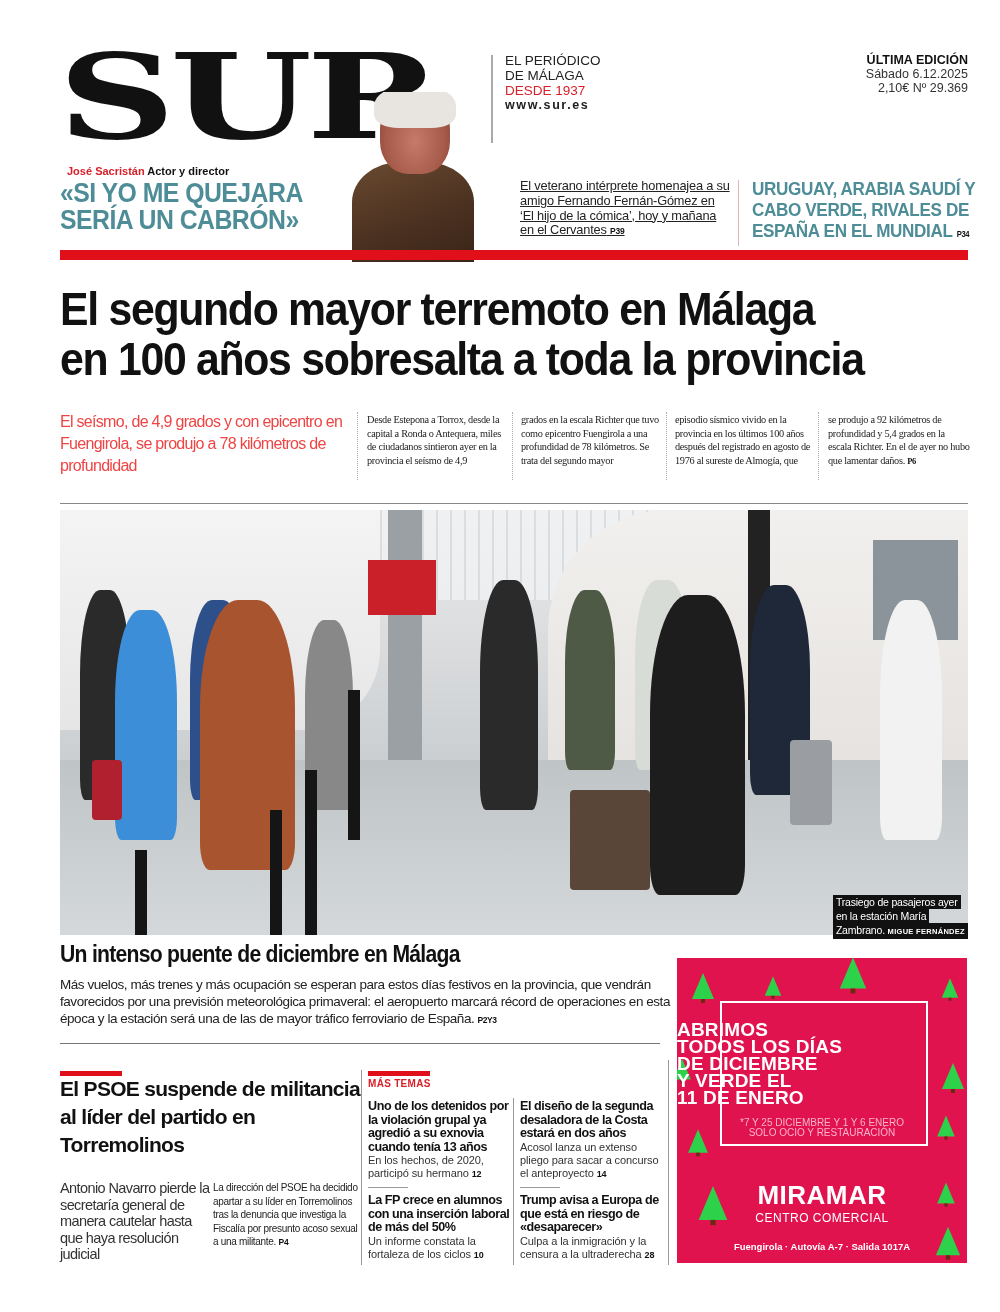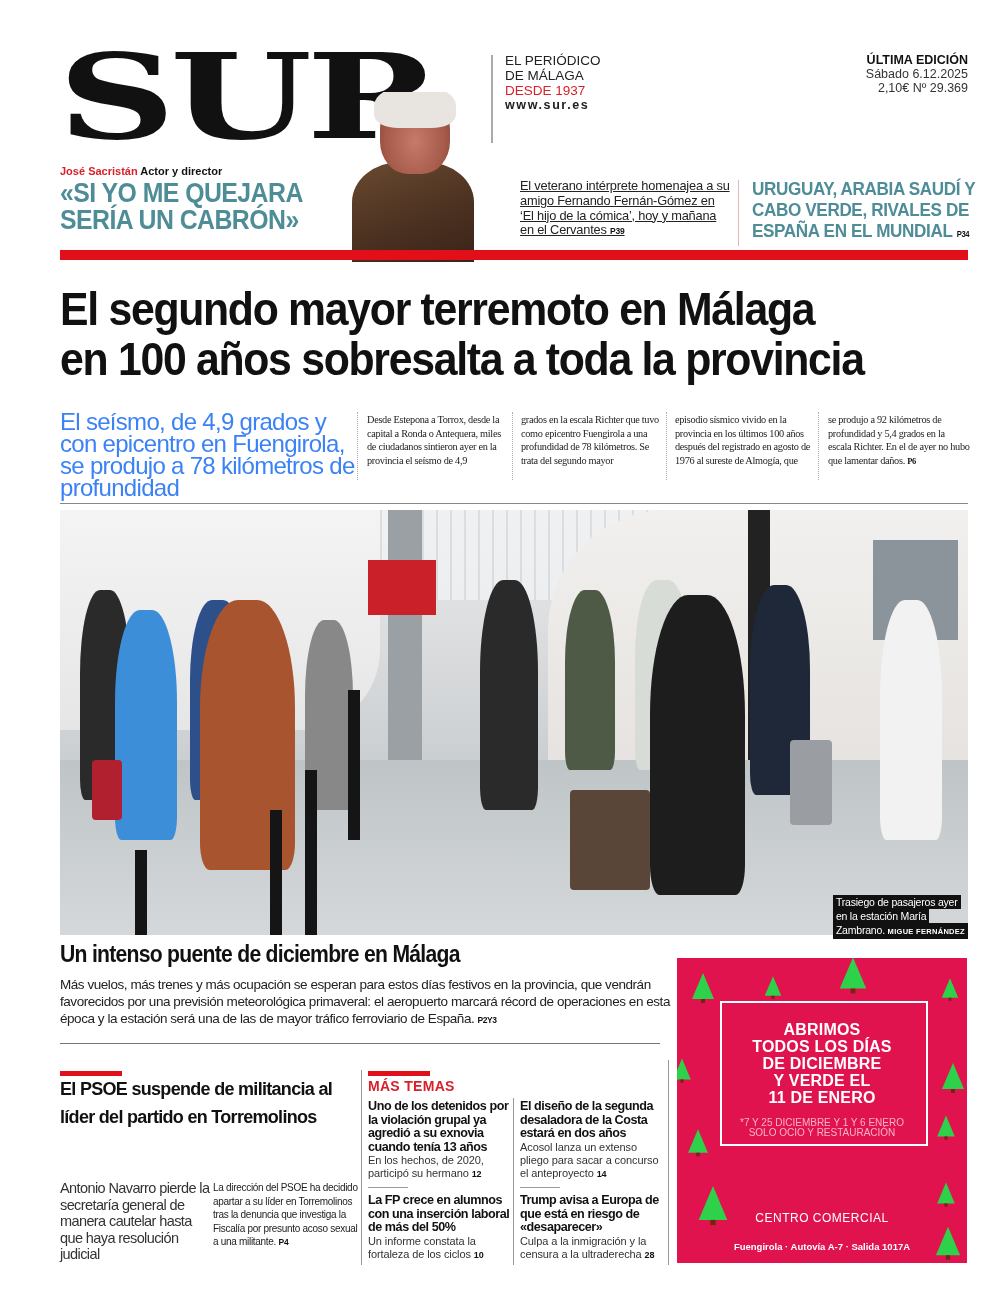--- a/index.html
+++ b/index.html
@@ -15,34 +15,34 @@
   .edition { right: 32px; top: 53px; text-align: right; font-size: 12.5px; line-height: 14px; color: #333; }
   .edition .ed-label { font-weight: 700; color: #111; }
 
   
   .portrait { left: 352px; top: 92px; width: 122px; height: 170px; overflow: hidden; }
   .portrait .face { position: absolute; left: 28px; top: 0; width: 70px; height: 82px; border-radius: 45% 45% 40% 40%; background: radial-gradient(ellipse at 50% 60%, #c77a6a 0%, #a55a4a 60%, #7a3d30 100%); }
   .portrait .hair { position: absolute; left: 22px; top: -8px; width: 82px; height: 44px; border-radius: 50% 50% 30% 30%; background: #e8e4e0; }
   .portrait .coat { position: absolute; left: 0; top: 70px; width: 122px; height: 100px; border-radius: 40% 40% 0 0; background: linear-gradient(160deg, #6a4a30 0%, #4a3020 60%, #3a2418 100%); }
 
   .kicker { left: 60px; top: 165px; font-size: 11px; font-weight: 700; color: #111; }
-  .kicker .red { color: #d8202a; }
+  .kicker .red { color: #d8202a; margin-left: 7px; }
   .quote { left: 60px; top: 180px; font-size: 27px; line-height: 27px; font-weight: 700; color: #4e8d97; letter-spacing: -0.6px; transform: scaleX(0.92); transform-origin: left top; }
 
   .teaser1 { left: 520px; top: 179px; width: 210px; font-size: 12.8px; line-height: 14.8px; color: #222; letter-spacing: -0.2px; text-decoration: underline; }
   .pref { font-weight: 900; font-size: 8.5px; color: #111; }
   .teaser-div { left: 738px; top: 180px; width: 1px; height: 66px; background: #e8b4b4; }
   .teaser2 { left: 752px; top: 178px; width: 225px; font-size: 19px; line-height: 21px; font-weight: 700; color: #4e8d97; letter-spacing: -0.4px; transform: scaleX(0.9); transform-origin: left top; white-space: nowrap; }
 
   .red-bar { left: 60px; top: 250px; width: 908px; height: 10px; background: #e00f1a; }
 
   
   .headline { left: 60px; top: 284px; width: 920px; font-size: 46px; line-height: 50px; font-weight: 700; letter-spacing: -1.4px; color: #111; transform: scaleX(0.93); transform-origin: left top; }
 
-  .subhead { left: 60px; top: 411px; width: 300px; font-size: 24px; line-height: 22px; color: #3b82f6; letter-spacing: -0.7px; }
+  .subhead { left: 60px; top: 411px; width: 300px; font-size: 16px; line-height: 22px; color: #ef4444; letter-spacing: -0.7px; }
   .body-col { top: 413px; width: 142px; font-family: Liberation Serif, serif; font-size: 10.3px; line-height: 13.5px; color: #222; letter-spacing: -0.3px; }
   .col-sep { top: 412px; width: 0; height: 68px; border-left: 1px dotted #aaa; }
 
   .thin-rule { left: 60px; top: 503px; width: 908px; height: 1px; background: #888; }
 
   
   .photo { left: 60px; top: 510px; width: 908px; height: 425px; overflow: hidden; background: linear-gradient(180deg, #e8eaec 0%, #d8dadc 35%, #c8ccce 65%, #b8bcbe 100%); }
   .photo .roof { position: absolute; left: 0; top: 0; width: 100%; height: 90px; background: repeating-linear-gradient(90deg, #f0f2f4 0 12px, #d8dbde 12px 14px); opacity: .8; }
   .photo .train-l { position: absolute; left: 0; top: 0; width: 320px; height: 220px; background: linear-gradient(180deg, #f4f4f4 0%, #e6e6e6 100%); border-radius: 0 0 80px 0; }
   .photo .train-r { position: absolute; right: 0; top: 0; width: 420px; height: 320px; background: linear-gradient(180deg, #f2f0ee 0%, #e2dfdc 100%); border-radius: 120px 0 0 0; }
@@ -59,38 +59,38 @@
   .caption span.line { background: #111; color: #fff; padding: 0 3px; display: inline-block; }
   .caption .credit { font-weight: 900; font-size: 7.5px; letter-spacing: .3px; }
 
   
   .story2-title { left: 60px; top: 940px; font-size: 23px; line-height: 28px; font-weight: 700; color: #111; letter-spacing: -0.8px; transform: scaleX(0.92); transform-origin: left top; white-space: nowrap; }
   .story2-body { left: 60px; top: 976px; width: 610px; font-size: 13.5px; line-height: 17px; color: #222; letter-spacing: -0.45px; }
   .story2-rule { left: 60px; top: 1043px; width: 600px; height: 1px; background: #777; }
 
   
   .red-tab { height: 5px; background: #e00f1a; }
-  .psoe-title { left: 60px; top: 1075px; width: 300px; font-size: 18px; line-height: 28px; font-weight: 700; color: #111; letter-spacing: -0.7px; }
+  .psoe-title { left: 60px; top: 1075px; width: 300px; font-size: 21px; line-height: 28px; font-weight: 700; color: #111; letter-spacing: -0.7px; }
   .psoe-sub { left: 60px; top: 1180px; width: 150px; font-size: 14.5px; line-height: 16.5px; color: #333; letter-spacing: -0.6px; }
   .psoe-body { left: 213px; top: 1181px; width: 145px; font-family: Liberation Sans, sans-serif; font-size: 10px; line-height: 13.5px; color: #222; letter-spacing: -0.3px; }
 
   .v-rule { width: 1px; background: #999; }
 
   
-  .mas-label { left: 368px; top: 1078px; font-size: 14px; font-weight: 700; color: #d8202a; letter-spacing: .3px; text-align: center; }
+  .mas-label { left: 368px; top: 1078px; font-size: 10px; font-weight: 700; color: #d8202a; letter-spacing: .3px; text-align: center; }
   .item { width: 145px; }
   .item .t { font-size: 12.6px; line-height: 13.5px; font-weight: 700; color: #111; letter-spacing: -0.45px; }
   .item .d { font-size: 11px; line-height: 13px; color: #333; letter-spacing: -0.1px; }
   .item .p { font-weight: 900; font-size: 9px; color: #111; }
   .item-rule { width: 40px; height: 1px; background: #999; }
 
   
   .ad { left: 677px; top: 958px; width: 290px; height: 305px; background: #e0134f; overflow: hidden; }
   .ad .frame { position: absolute; left: 43px; top: 43px; width: 208px; height: 145px; border: 2px solid #fff; }
-  .ad .headline-ad { position: absolute; left: 0; top: 63px; width: 100%; text-align: center; color: #fff; font-weight: 700; font-size: 16px; line-height: 17px; letter-spacing: .2px; }
+  .ad .headline-ad { position: absolute; left: 0; top: 63px; width: 100%; color: #fff; font-weight: 700; font-size: 19px; line-height: 17px; letter-spacing: .2px; }
   .ad .fine { position: absolute; left: 0; top: 160px; width: 100%; text-align: center; color: #fbb3c8; font-size: 10px; line-height: 10px; }
   .ad .brand { position: absolute; left: 0; top: 222px; width: 100%; text-align: center; color: #fff; font-weight: 700; font-size: 26px; letter-spacing: .5px; }
   .ad .brand-sub { position: absolute; left: 0; top: 253px; width: 100%; text-align: center; color: #fff; font-size: 12px; letter-spacing: .5px; }
   .ad .addr { position: absolute; left: 0; top: 283px; width: 100%; text-align: center; color: #fff; font-size: 9.5px; font-weight: 700; }
   .tree { position: absolute; width: 0; height: 0; border-left: 11px solid transparent; border-right: 11px solid transparent; border-bottom: 26px solid #2ed24a; }
   .tree::after { content: ""; position: absolute; left: -2px; top: 26px; width: 4px; height: 4px; background: #6b2a10; }
 </style>
 </head>
 <body>
 
@@ -240,15 +240,16 @@
     <div>ABRIMOS</div>
     <div>TODOS LOS DÍAS</div>
     <div>DE DICIEMBRE</div>
     <div>Y VERDE EL</div>
     <div>11 DE ENERO</div>
   </div>
   <div class="fine">
     <div>*7 Y 25 DICIEMBRE Y 1 Y 6 ENERO</div>
     <div>SOLO OCIO Y RESTAURACIÓN</div>
   </div>
+  <div class="brand">MIRAMAR</div>
   <div class="brand-sub">CENTRO COMERCIAL</div>
   <div class="addr">Fuengirola · Autovía A-7 · Salida 1017A</div>
 </div>
 
 </body></html>

